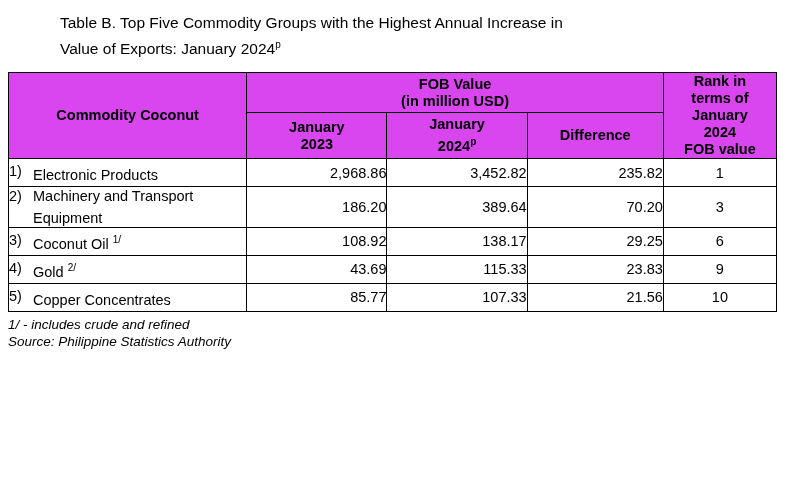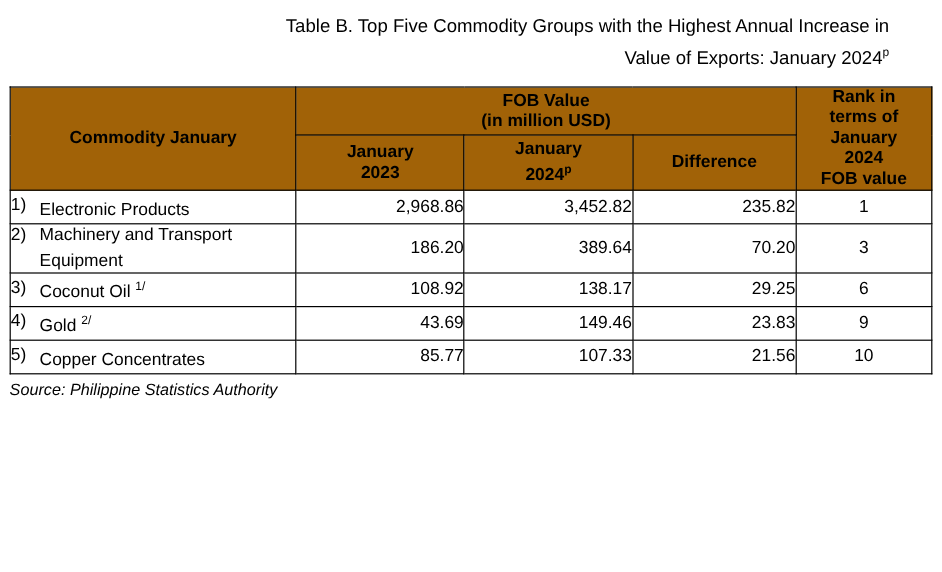--- a/index.html
+++ b/index.html
@@ -15,21 +15,21 @@
     overflow: hidden;
   }
   .page {
     position: relative;
     width: 785px;
     height: 477px;
     box-sizing: border-box;
     padding: 0;
   }
   .title {
-    text-align: right;
+    text-align: left;
     font-size: 15.5px;
     line-height: 22px;
     padding: 12px 44px 0 60px;
     font-weight: normal;
   }
   .title .sup {
     font-size: 10px;
     vertical-align: super;
   }
   table.maintable {
@@ -38,21 +38,21 @@
     width: 769px;
     table-layout: fixed;
   }
   table.maintable th,
   table.maintable td {
     border: 1px solid #000000;
     padding: 0;
     font-size: 14.5px;
   }
   thead th {
-    background: #a16207;
+    background: #d946ef;
     font-weight: bold;
     text-align: center;
     vertical-align: middle;
     padding: 4px 4px;
     line-height: 17px;
   }
   th.commodity-head {
     width: 238px;
   }
   th.fob-head {
@@ -124,21 +124,21 @@
   <table class="maintable">
     <colgroup>
       <col style="width:238px">
       <col style="width:140px">
       <col style="width:140px">
       <col style="width:136px">
       <col style="width:113px">
     </colgroup>
     <thead>
       <tr>
-        <th class="commodity-head" rowspan="2">Commodity January</th>
+        <th class="commodity-head" rowspan="2">Commodity Coconut</th>
         <th class="fob-head" colspan="3">
           <div>FOB Value</div>
           <div>(in million USD)</div>
         </th>
         <th class="rank-head" rowspan="2">
           <div>Rank in</div>
           <div>terms of</div>
           <div>January</div>
           <div>2024</div>
           <div>FOB value</div>
@@ -194,36 +194,37 @@
         <td class="rankcell">6</td>
       </tr>
       <tr>
         <td class="namecell">
           <div class="row-wrap">
             <span class="num">4)</span>
             <span class="label"><span>Gold</span> <span class="sup">2/</span></span>
           </div>
         </td>
         <td class="numcell">43.69</td>
-        <td class="numcell">149.46</td>
+        <td class="numcell">115.33</td>
         <td class="numcell">23.83</td>
         <td class="rankcell">9</td>
       </tr>
       <tr>
         <td class="namecell">
           <div class="row-wrap">
             <span class="num">5)</span>
             <span class="label"><span>Copper Concentrates</span><span class="sup"></span></span>
           </div>
         </td>
         <td class="numcell">85.77</td>
         <td class="numcell">107.33</td>
         <td class="numcell">21.56</td>
         <td class="rankcell">10</td>
       </tr>
     </tbody>
   </table>
 
   <div class="footnotes">
+    <div>1/ - includes crude and refined</div>
     <div>Source: Philippine Statistics Authority</div>
   </div>
 
 </div>
 
 </body></html>

